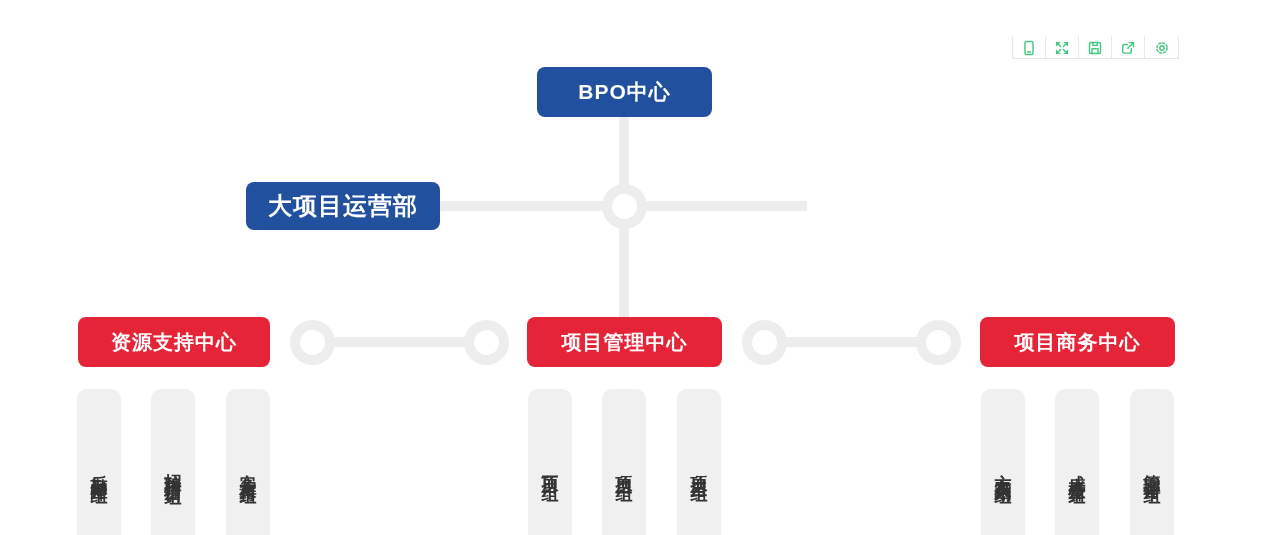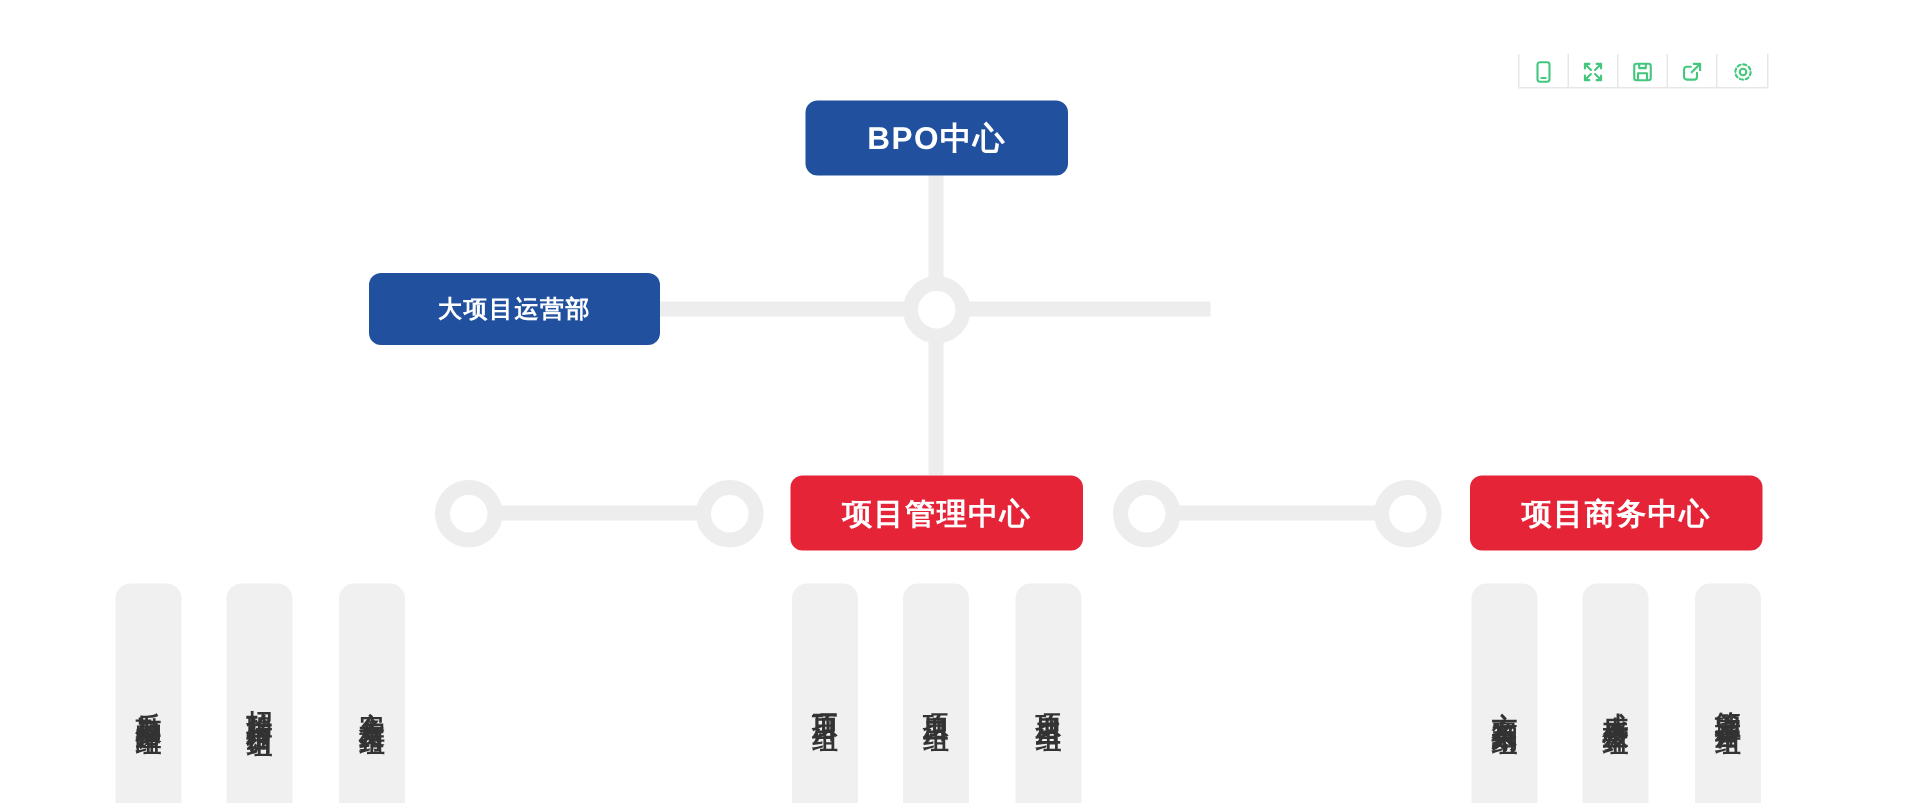--- a/index.html
+++ b/index.html
@@ -56,21 +56,21 @@
   .node-blue .node-label, .node-red .node-label {
     color: #ffffff;
     font-weight: bold;
     letter-spacing: 1px;
     white-space: nowrap;
   }
   .node-root  { left: 537px; top: 31px;  width: 175px; height: 50px; }
   .node-root .node-label { font-size: 21px; }
   .node-dept-left  { left: 246px; top: 146px; width: 194px; height: 48px; }
   .node-dept-right { left: 807px; top: 146px; width: 194px; height: 48px; }
-  .node-dept-left .node-label, .node-dept-right .node-label { font-size: 16px; }
+  .node-dept-left .node-label, .node-dept-right .node-label { font-size: 24px; }
   .node-center { top: 281px; height: 50px; }
   .node-center .node-label { font-size: 20px; }
   .node-c1 { left: 78px;  width: 192px; }
   .node-c2 { left: 527px; width: 195px; }
   .node-c3 { left: 980px; width: 195px; }
 
   
   .leaf {
     position: absolute;
     top: 353px;
@@ -111,20 +111,23 @@
   <div class="ring" style="left:916px; top:284px;"></div>
 
   <div class="node node-blue node-root">
     <span class="node-label">BPO中心</span>
   </div>
 
   <div class="node node-blue node-dept-left">
     <span class="node-label">大项目运营部</span>
   </div>
 
+  <div class="node node-red node-center node-c1">
+    <span class="node-label">资源支持中心</span>
+  </div>
   <div class="node node-red node-center node-c3">
     <span class="node-label">项目商务中心</span>
   </div>
   <div class="node node-red node-center node-c2">
     <span class="node-label">项目管理中心</span>
   </div>
 
   <div class="leaf leaf-a1">
     <span class="leaf-label">后勤保障组</span>
   </div>

